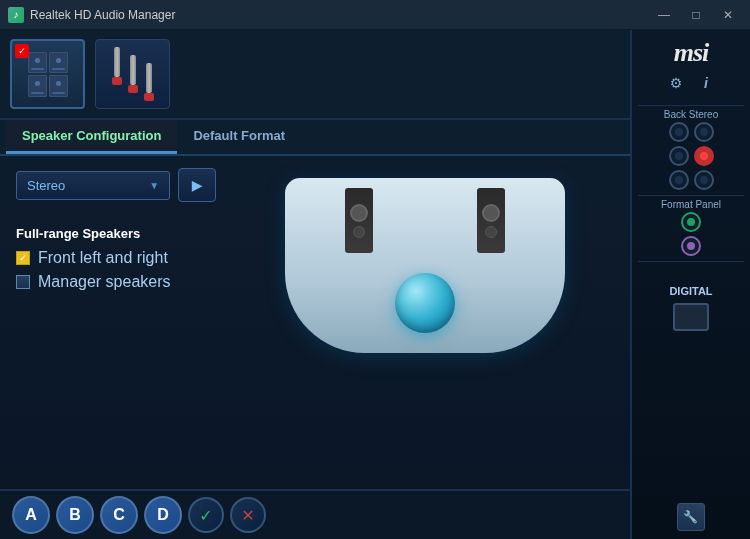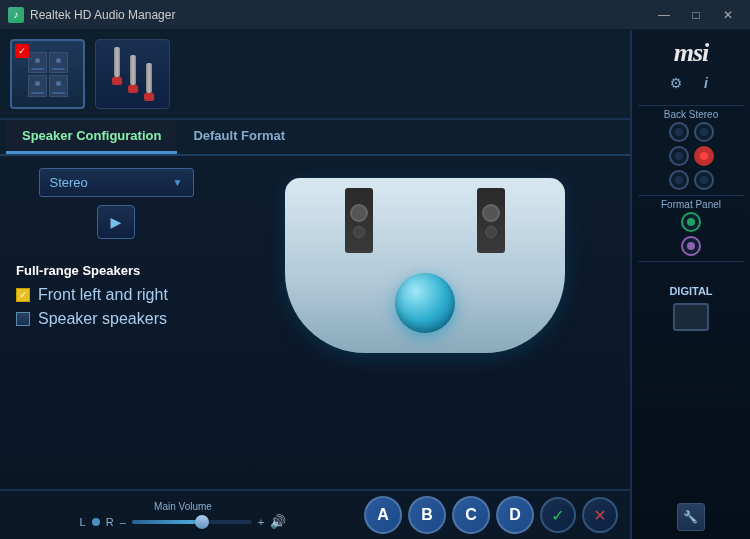--- a/index.html
+++ b/index.html
@@ -171,21 +171,20 @@
     
     .left-controls {
       width: 200px;
       flex-shrink: 0;
     }
     .dropdown-row {
       display: flex;
       align-items: center;
       gap: 8px;
       margin-bottom: 16px;
-      flex-direction: column;
     }
     .dropdown {
       background: linear-gradient(180deg, #1a3050, #0f2040);
       border: 1px solid #3a6090;
       color: #7abbf0;
       font-size: 13px;
       padding: 6px 10px;
       border-radius: 3px;
       width: 155px;
       display: flex;
@@ -531,21 +530,21 @@
           <div class="full-range-section">
             <div class="full-range-title">Full-range Speakers</div>
             <div class="checkbox-row">
               <div class="cb-box checked">
                 <span class="cb-check">✓</span>
               </div>
               <span class="cb-label">Front left and right</span>
             </div>
             <div class="checkbox-row">
               <div class="cb-box"></div>
-              <span class="cb-label">Speaker speakers</span>
+              <span class="cb-label">Manager speakers</span>
             </div>
           </div>
         </div>
 
         <div class="speaker-viz">
           <div class="stage">
 
             <div class="stage-speaker speaker-left">
               <div class="stage-speaker-body">
                 <div class="spk-driver"></div>
@@ -561,35 +560,20 @@
             </div>
 
             <div class="stage-ball"></div>
           </div>
         </div>
 
       </div>
     </div>
 
     <div class="bottom-bar">
-      <div class="volume-section">
-        <div class="vol-label">Main Volume</div>
-        <div class="vol-controls">
-          <span class="vol-letter">L</span>
-          <div class="vol-dot"></div>
-          <span class="vol-letter">R</span>
-          <span style="font-size:11px;color:#8aaccc;">–</span>
-          <div class="vol-track">
-            <div class="vol-fill"></div>
-            <div class="vol-thumb"></div>
-          </div>
-          <span class="vol-plus">+</span>
-          <span class="vol-icon">🔊</span>
-        </div>
-      </div>
 
       <div class="bottom-btns">
         <div class="round-btn btn-a">A</div>
         <div class="round-btn btn-b">B</div>
         <div class="round-btn btn-c">C</div>
         <div class="round-btn btn-d">D</div>
         <div class="action-btn confirm">
           <span style="color:#20c060;font-size:16px;">✓</span>
         </div>
         <div class="action-btn cancel">

